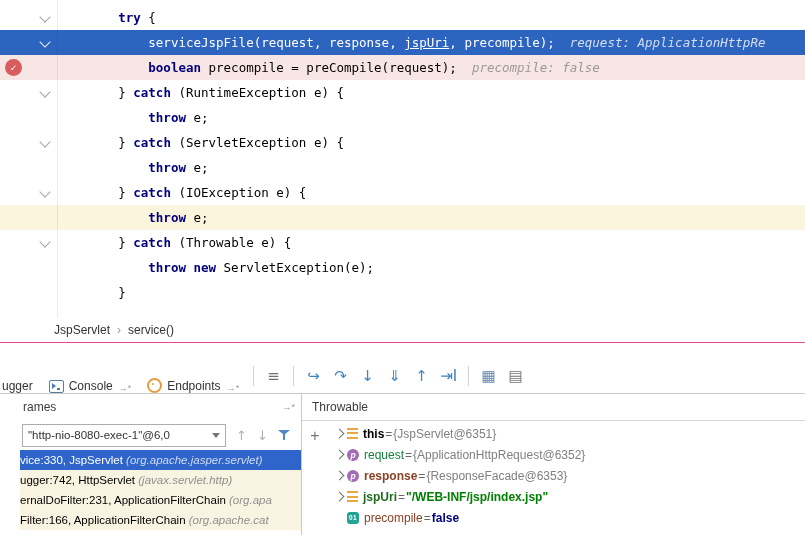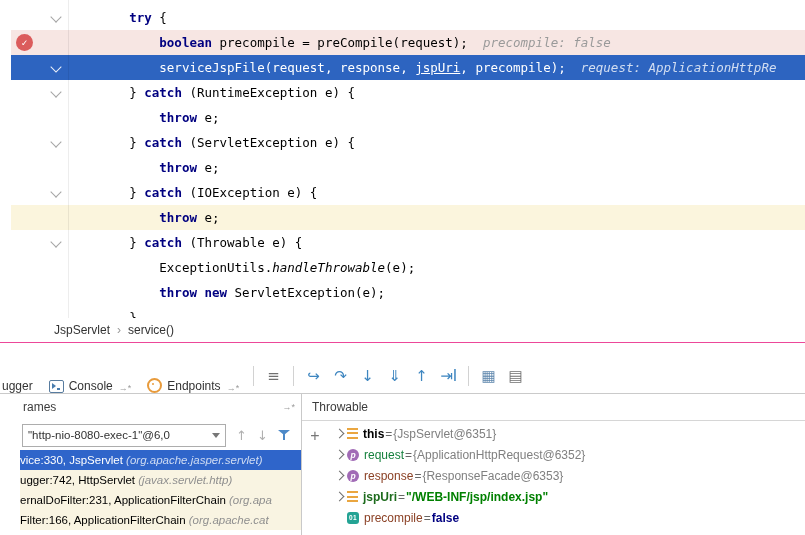--- a/index.html
+++ b/index.html
@@ -1,20 +1,20 @@
 <!DOCTYPE html>
 <html><head>
 <meta charset="utf-8">
 <style>
   html,body{margin:0;padding:0;background:#fff;}
   .app{position:relative;width:805px;height:535px;overflow:hidden;background:#fff;
        font-family:"Liberation Sans",sans-serif;color:#222;}
 
   
-  .editor{position:absolute;top:0;left:11px;right:0;height:318px;overflow:hidden;background:#fff;}
+  .editor{position:absolute;top:0;left:0;right:0;height:318px;overflow:hidden;background:#fff;}
   .editor::after{content:"";position:absolute;left:57px;top:0;bottom:0;width:1px;background:rgba(0,0,0,.07);}
   .code-lines{padding-top:5px;}
   .code-line{position:relative;height:25px;line-height:25px;white-space:pre;
              font-family:"DejaVu Sans Mono",monospace;font-size:12.5px;color:#000;padding-left:58px;}
   .bg-breakpoint{background:#f7e6e3;}
   .bg-exec{background:#2d64c0;color:#fff;}
   .bg-warn{background:#fbf5dd;}
   .seg-kw{color:#000080;font-weight:bold;}
   .seg-hint{color:#9a9a9a;font-style:italic;}
   .bg-exec .seg-hint{color:rgba(255,255,255,.78);}
@@ -101,30 +101,29 @@
   .vv-bool{color:#000080;font-weight:bold;}
 </style>
 </head>
 <body>
 
 <div class="app">
 
   <div class="editor">
     <div class="code-lines" id="code-lines">
         <div class="code-line"><span class="fold-chevron"></span><span class="seg ">        </span><span class="seg seg-kw">try</span><span class="seg "> {</span></div>
+        <div class="code-line bg-exec"><span class="fold-chevron"></span><span class="seg ">            </span><span class="seg ">serviceJspFile(request, response, </span><span class="seg seg-link">jspUri</span><span class="seg ">, precompile);  </span><span class="seg seg-hint">request: ApplicationHttpRe</span></div>
         <div class="code-line bg-breakpoint"><span class="breakpoint-icon"></span><span class="seg ">            </span><span class="seg seg-kw">boolean</span><span class="seg "> precompile = preCompile(request);  </span><span class="seg seg-hint">precompile: false</span></div>
-        <div class="code-line bg-exec"><span class="fold-chevron"></span><span class="seg ">            </span><span class="seg ">serviceJspFile(request, response, </span><span class="seg seg-link">jspUri</span><span class="seg ">, precompile);  </span><span class="seg seg-hint">request: ApplicationHttpRe</span></div>
         <div class="code-line"><span class="fold-chevron"></span><span class="seg ">        </span><span class="seg ">} </span><span class="seg seg-kw">catch</span><span class="seg "> (RuntimeException e) {</span></div>
         <div class="code-line"><span class="seg ">            </span><span class="seg seg-kw">throw</span><span class="seg "> e;</span></div>
         <div class="code-line"><span class="fold-chevron"></span><span class="seg ">        </span><span class="seg ">} </span><span class="seg seg-kw">catch</span><span class="seg "> (ServletException e) {</span></div>
         <div class="code-line"><span class="seg ">            </span><span class="seg seg-kw">throw</span><span class="seg "> e;</span></div>
         <div class="code-line"><span class="fold-chevron"></span><span class="seg ">        </span><span class="seg ">} </span><span class="seg seg-kw">catch</span><span class="seg "> (IOException e) {</span></div>
         <div class="code-line bg-warn"><span class="seg ">            </span><span class="seg seg-kw">throw</span><span class="seg "> e;</span></div>
         <div class="code-line"><span class="fold-chevron"></span><span class="seg ">        </span><span class="seg ">} </span><span class="seg seg-kw">catch</span><span class="seg "> (Throwable e) {</span></div>
-        <div class="code-line"><span class="seg ">            </span><span class="seg ">ExceptionUtils.</span><span class="seg seg-it">handleThrowable</span><span class="seg ">(e);</span></div>
         <div class="code-line"><span class="seg ">            </span><span class="seg seg-kw">throw</span><span class="seg "> </span><span class="seg seg-kw">new</span><span class="seg "> ServletException(e);</span></div>
         <div class="code-line"><span class="seg ">        </span><span class="seg ">}</span></div>
       </div>
   </div>
 
   <div class="breadcrumbs">
     <span class="crumb">JspServlet</span>
     <span class="crumb-sep">›</span>
     <span class="crumb">service()</span>
   </div>
@@ -205,21 +204,21 @@
               <div class="var-row">
                 <span class="twisty"></span>
                 <span class="var-icon vi-param">p</span>
                 <span class="var-name" style="color: #15803d;">request</span>
                 <span class="var-sep"> = </span>
                 <span class="var-value vv-ref">{ApplicationHttpRequest@6352}</span>
               </div>
               <div class="var-row">
                 <span class="twisty"></span>
                 <span class="var-icon vi-param">p</span>
-                <span class="var-name" style="color: rgb(139, 65, 37);">response</span>
+                <span class="var-name" style="color: rgb(139, 65, 37); font-weight: bold;">response</span>
                 <span class="var-sep"> = </span>
                 <span class="var-value vv-ref">{ResponseFacade@6353}</span>
               </div>
               <div class="var-row">
                 <span class="twisty"></span>
                 <span class="var-icon vi-value"></span>
                 <span class="var-name" style="color: rgb(29, 107, 29); font-weight: 600;">jspUri</span>
                 <span class="var-sep"> = </span>
                 <span class="var-value vv-string">"/WEB-INF/jsp/index.jsp"</span>
               </div>

